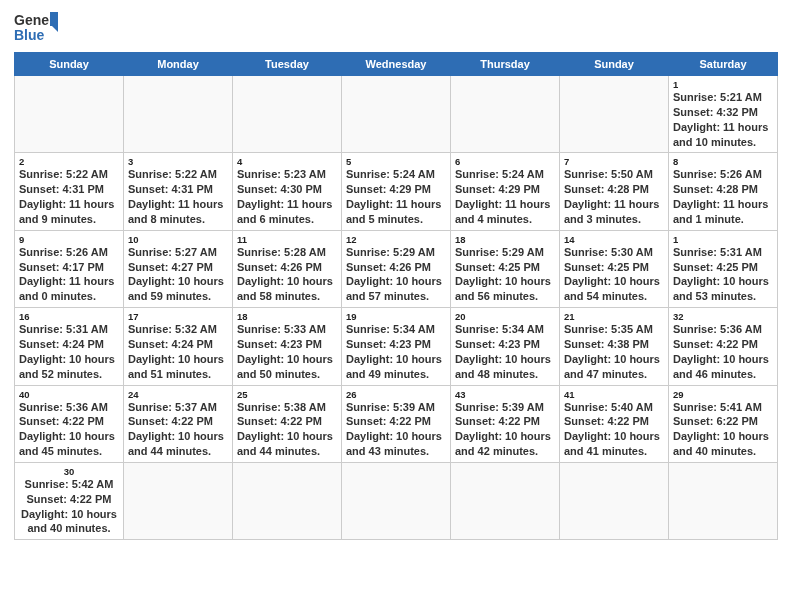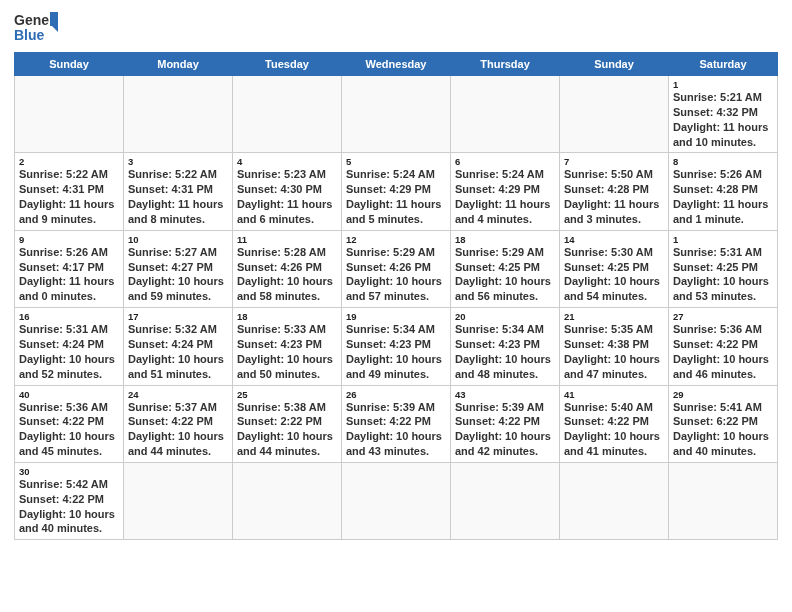--- a/index.html
+++ b/index.html
@@ -73,20 +73,21 @@
       font-size: 11px;
       color: #333;
       line-height: 1.35;
       font-weight: bold;
     }
     tbody tr td.empty {
       background: #f9f9f9;
     }
     tbody tr:last-child td {
       height: 60px;
+      text-align: center;
     }
   </style>
 </head>
 <body>
 
 <div class="page">
   <div class="header">
     <div class="logo">
   <svg width="44" height="36" viewBox="0 0 44 36">
     <text x="0" y="15" font-size="14" font-weight="bold" fill="#333" font-family="Arial">General</text>
@@ -268,21 +269,21 @@
 and 48 minutes.</div>
           </td>
           <td>
             <span class="day-number">21</span>
             <div class="day-info">Sunrise: 5:35 AM
 Sunset: 4:38 PM
 Daylight: 10 hours
 and 47 minutes.</div>
           </td>
           <td>
-            <span class="day-number">27</span>
+            <span class="day-number">32</span>
             <div class="day-info">Sunrise: 5:36 AM
 Sunset: 4:22 PM
 Daylight: 10 hours
 and 46 minutes.</div>
           </td>
         </tr>
         <tr>
           <td>
             <span class="day-number">40</span>
             <div class="day-info">Sunrise: 5:36 AM
@@ -293,21 +294,21 @@
           <td>
             <span class="day-number">24</span>
             <div class="day-info">Sunrise: 5:37 AM
 Sunset: 4:22 PM
 Daylight: 10 hours
 and 44 minutes.</div>
           </td>
           <td>
             <span class="day-number">25</span>
             <div class="day-info">Sunrise: 5:38 AM
-Sunset: 2:22 PM
+Sunset: 4:22 PM
 Daylight: 10 hours
 and 44 minutes.</div>
           </td>
           <td>
             <span class="day-number">26</span>
             <div class="day-info">Sunrise: 5:39 AM
 Sunset: 4:22 PM
 Daylight: 10 hours
 and 43 minutes.</div>
           </td>

